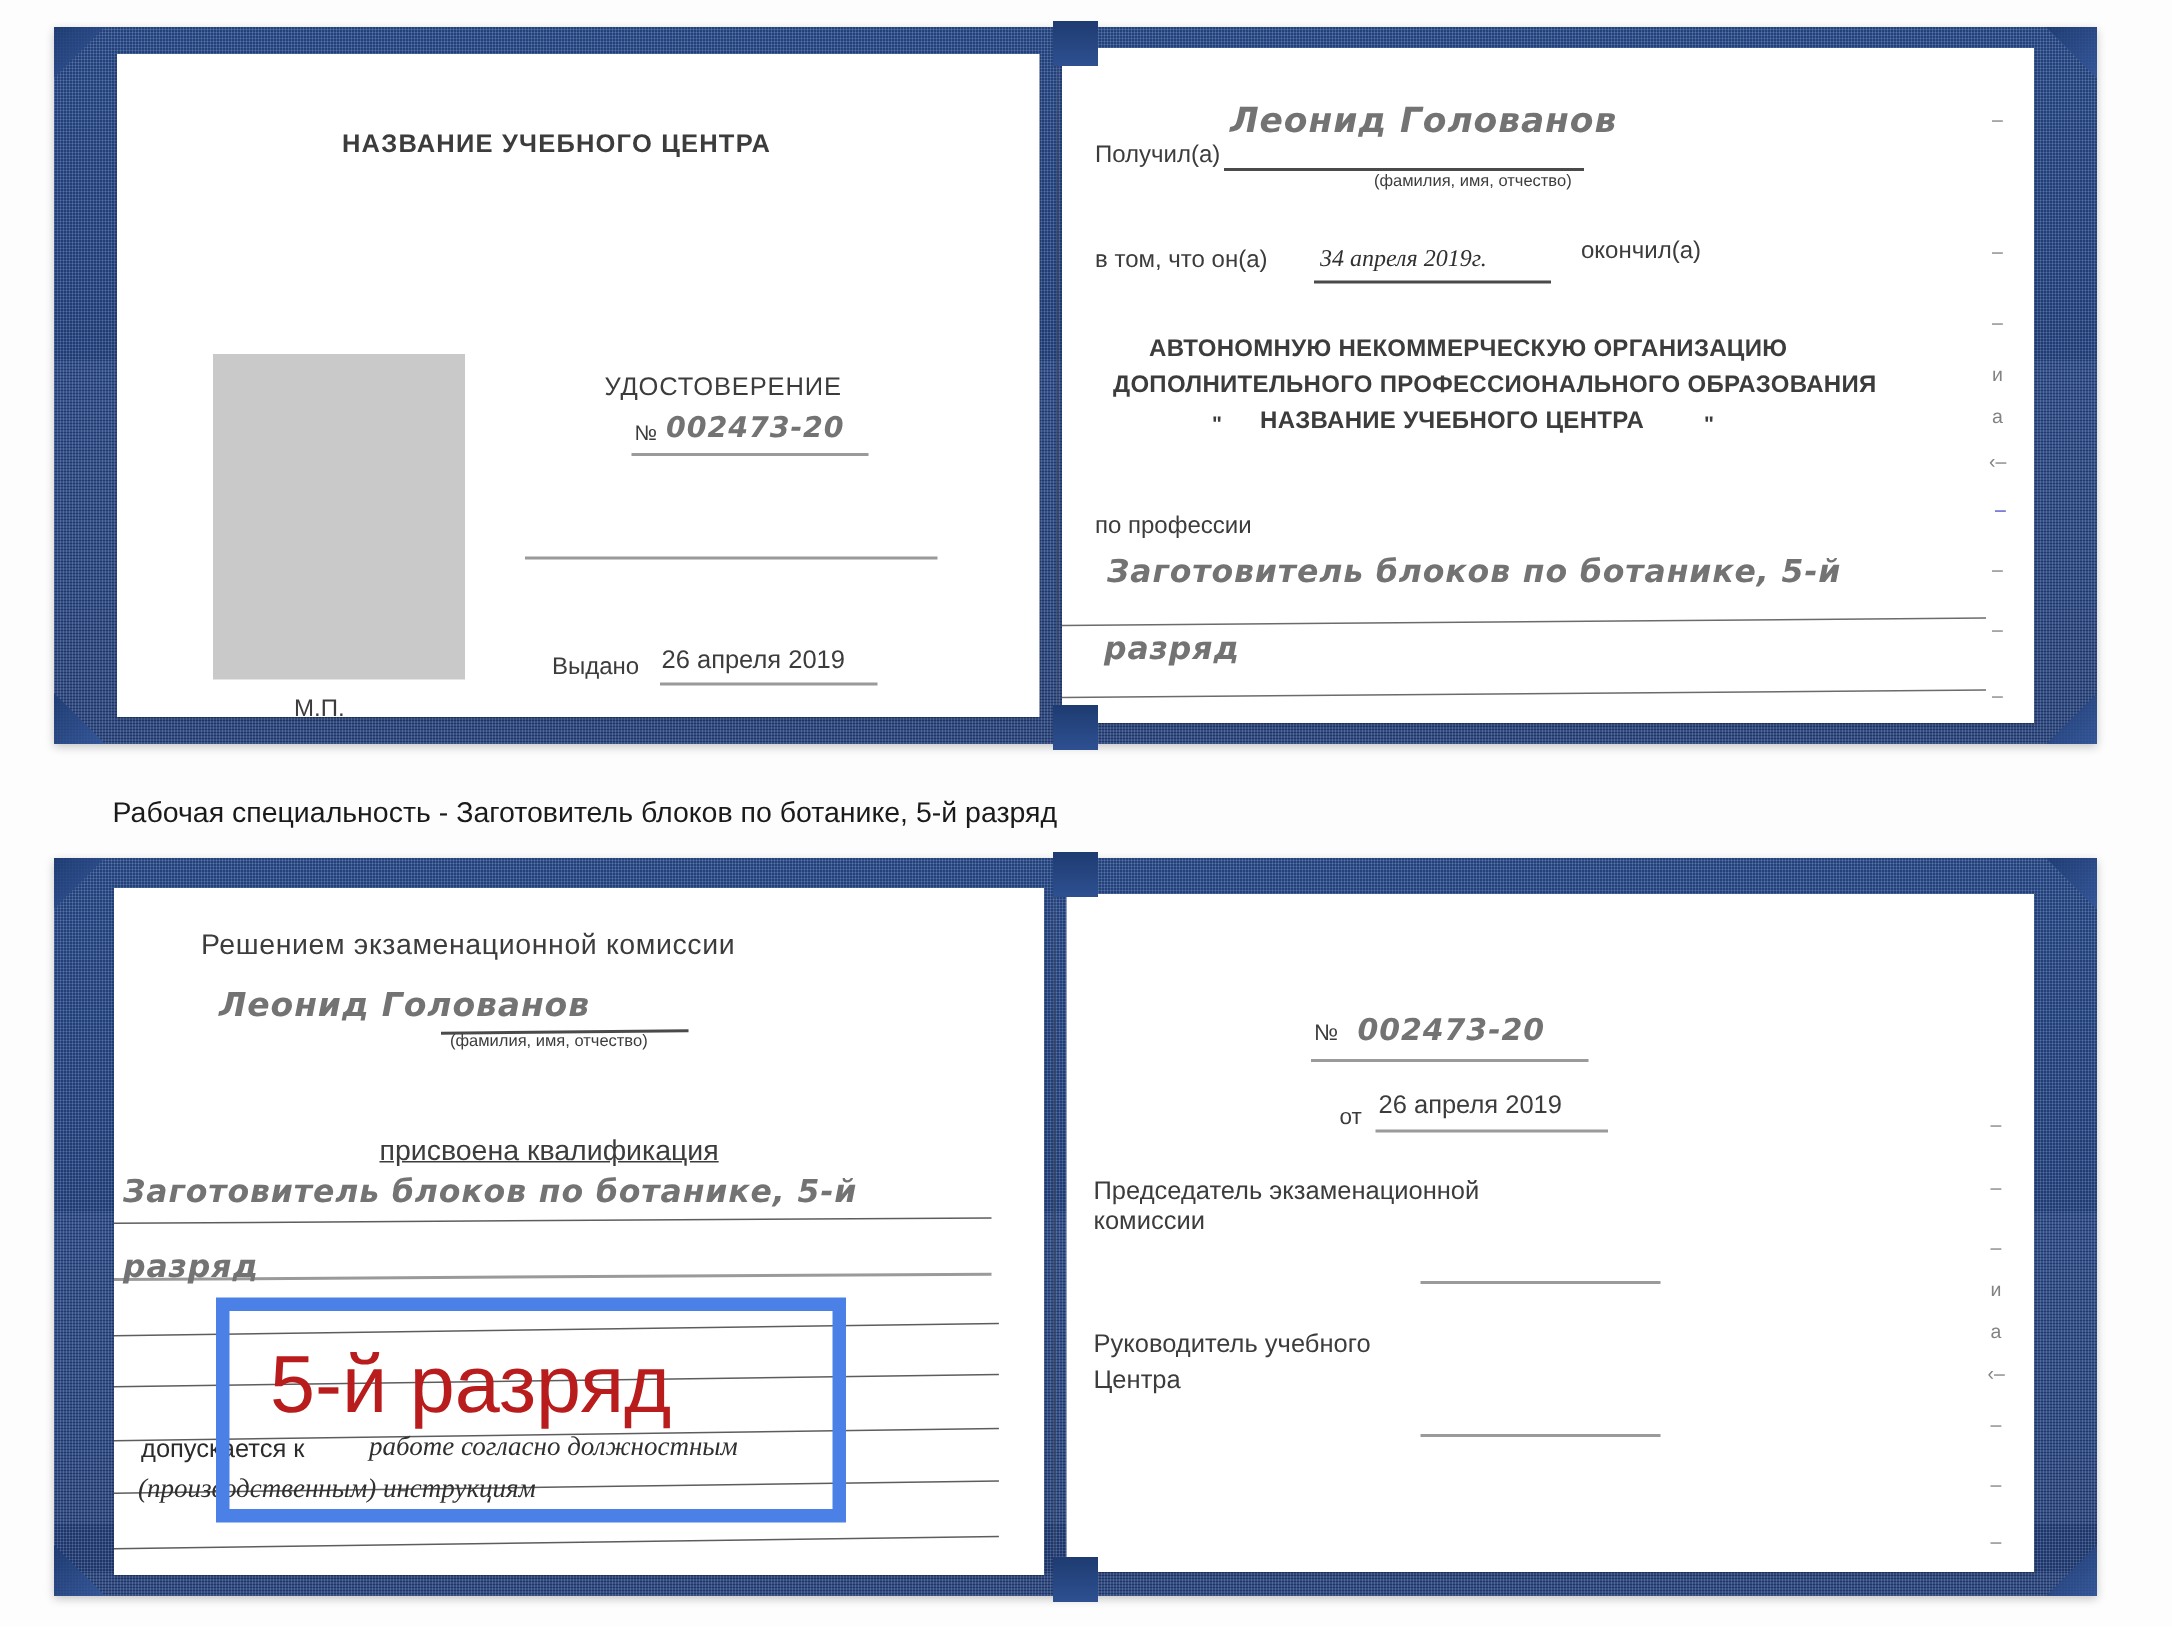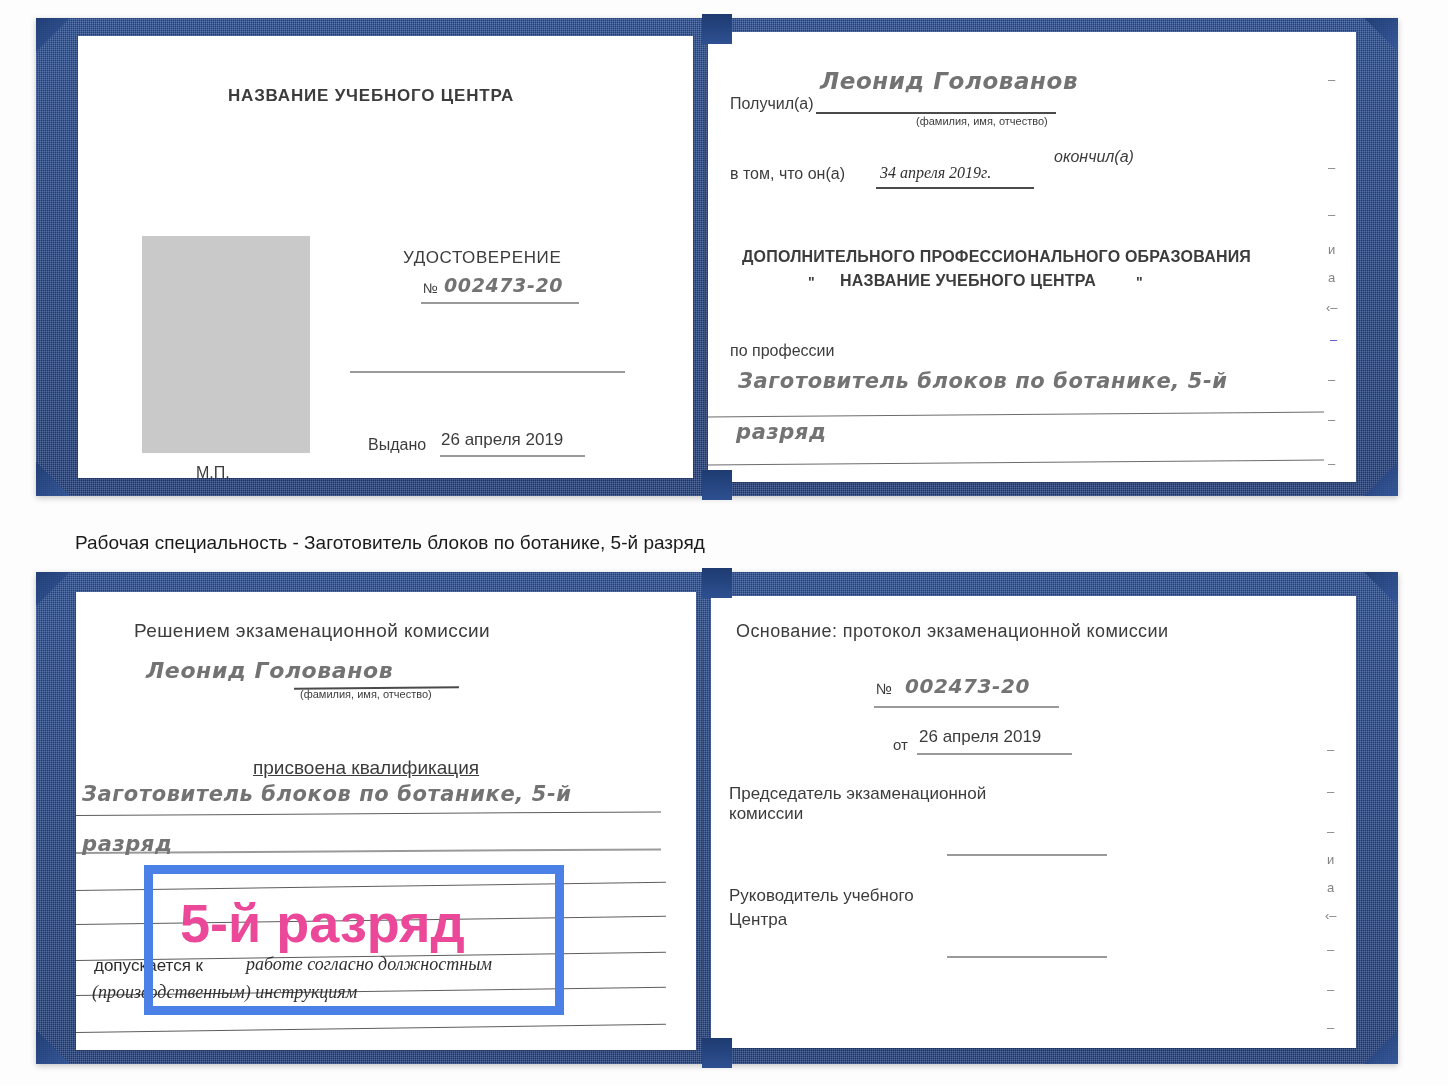--- a/index.html
+++ b/index.html
@@ -123,23 +123,23 @@
 
   
   .hl-box {
     position: absolute;
     border: 9px solid #4b80e6;
     background: transparent;
     z-index: 9;
   }
   .hl-text {
     position: absolute;
-    color: #ec4899;
-    font-family: "Liberation Sans", sans-serif;
-    font-weight: bold;
+    color: #b91c1c;
+    font-family: "Liberation Sans", sans-serif;
+    font-weight: normal;
     white-space: pre;
     z-index: 10;
   }
 
   
   .caption {
     position: absolute;
     color: #1a1a1a;
     white-space: pre;
     font-family: "Liberation Sans", sans-serif;
@@ -193,22 +193,23 @@
 
     <div class="paper right">
       <span class="t" style="left:22px; top:63px; font-size:16px;">Получил(а)</span>
       <span class="hand" style="left:112px; top:36px; font-size:23px;">Леонид Голованов</span>
       <div class="rule thin" style="left:108px; top:80px; width:240px; height:2px; background:#4a4a4a;"></div>
       <span class="t" style="left:208px; top:83px; font-size:11px;">(фамилия, имя, отчество)</span>
 
       <span class="t" style="left:22px; top:133px; font-size:16px;">в том, что он(а)</span>
       <span class="ital" style="left:172px; top:132px; font-size:16px;">34 апреля 2019г.</span>
       <div class="rule thin" style="left:168px; top:155px; width:158px; height:2px; background:#4a4a4a;"></div>
-      <span class="t" style="left:346px; top:116px; font-size:16px;font-style:italic;">окончил(а)</span>
-
+      <span class="t" style="left:346px; top:127px; font-size:16px;">окончил(а)</span>
+
+      <span class="t" style="left:58px; top:192px; font-size:16px; font-weight:bold; letter-spacing:.2px;">АВТОНОМНУЮ НЕКОММЕРЧЕСКУЮ ОРГАНИЗАЦИЮ</span>
       <span class="t" style="left:34px; top:216px; font-size:16px; font-weight:bold; letter-spacing:.2px;">ДОПОЛНИТЕЛЬНОГО ПРОФЕССИОНАЛЬНОГО ОБРАЗОВАНИЯ</span>
       <span class="t" style="left:100px; top:242px; font-size:14px; font-weight:bold;">"</span>
       <span class="t" style="left:132px; top:240px; font-size:16px; font-weight:bold; letter-spacing:.2px;">НАЗВАНИЕ УЧЕБНОГО ЦЕНТРА</span>
       <span class="t" style="left:428px; top:242px; font-size:14px; font-weight:bold;">"</span>
 
       <span class="t" style="left:22px; top:310px; font-size:16px;">по профессии</span>
       <span class="hand" style="left:30px; top:337px; font-size:21px;">Заготовитель блоков по ботанике, 5-й</span>
       <div class="rule thin" style="left:0px; top:382px; width:616px; transform:rotate(-0.45deg);"></div>
       <span class="hand" style="left:28px; top:388px; font-size:21px;">разряд</span>
       <div class="rule thin" style="left:0px; top:430px; width:616px; transform:rotate(-0.45deg);"></div>
@@ -263,21 +264,20 @@
       <span class="ital" style="left:170px; top:362px; font-size:18px;">работе согласно должностным</span>
       <span class="ital" style="left:16px; top:390px; font-size:18px;">(производственным) инструкциям</span>
 
       <div class="hl-box" style="left:68px; top:273px; width:420px; height:150px;"></div>
       <span class="hl-text" style="left:104px; top:300px; font-size:54px;">5-й разряд</span>
     </div>
 
     <div class="gutter"></div>
 
     <div class="paper right">
-      <span class="t" style="left:25px; top:25px; font-size:18px; letter-spacing:.4px;">Основание: протокол экзаменационной комиссии</span>
 
       <span class="t" style="left:165px; top:84px; font-size:15px;">№</span>
       <span class="hand" style="left:194px; top:78px; font-size:20px;">002473-20</span>
       <div class="rule" style="left:163px; top:110px; width:185px;"></div>
 
       <span class="t" style="left:182px; top:140px; font-size:15px;">от</span>
       <span class="t" style="left:208px; top:131px; font-size:17px;">26 апреля 2019</span>
       <div class="rule" style="left:206px; top:157px; width:155px;"></div>
 
       <span class="t" style="left:18px; top:188px; font-size:17px;">Председатель экзаменационной</span>

